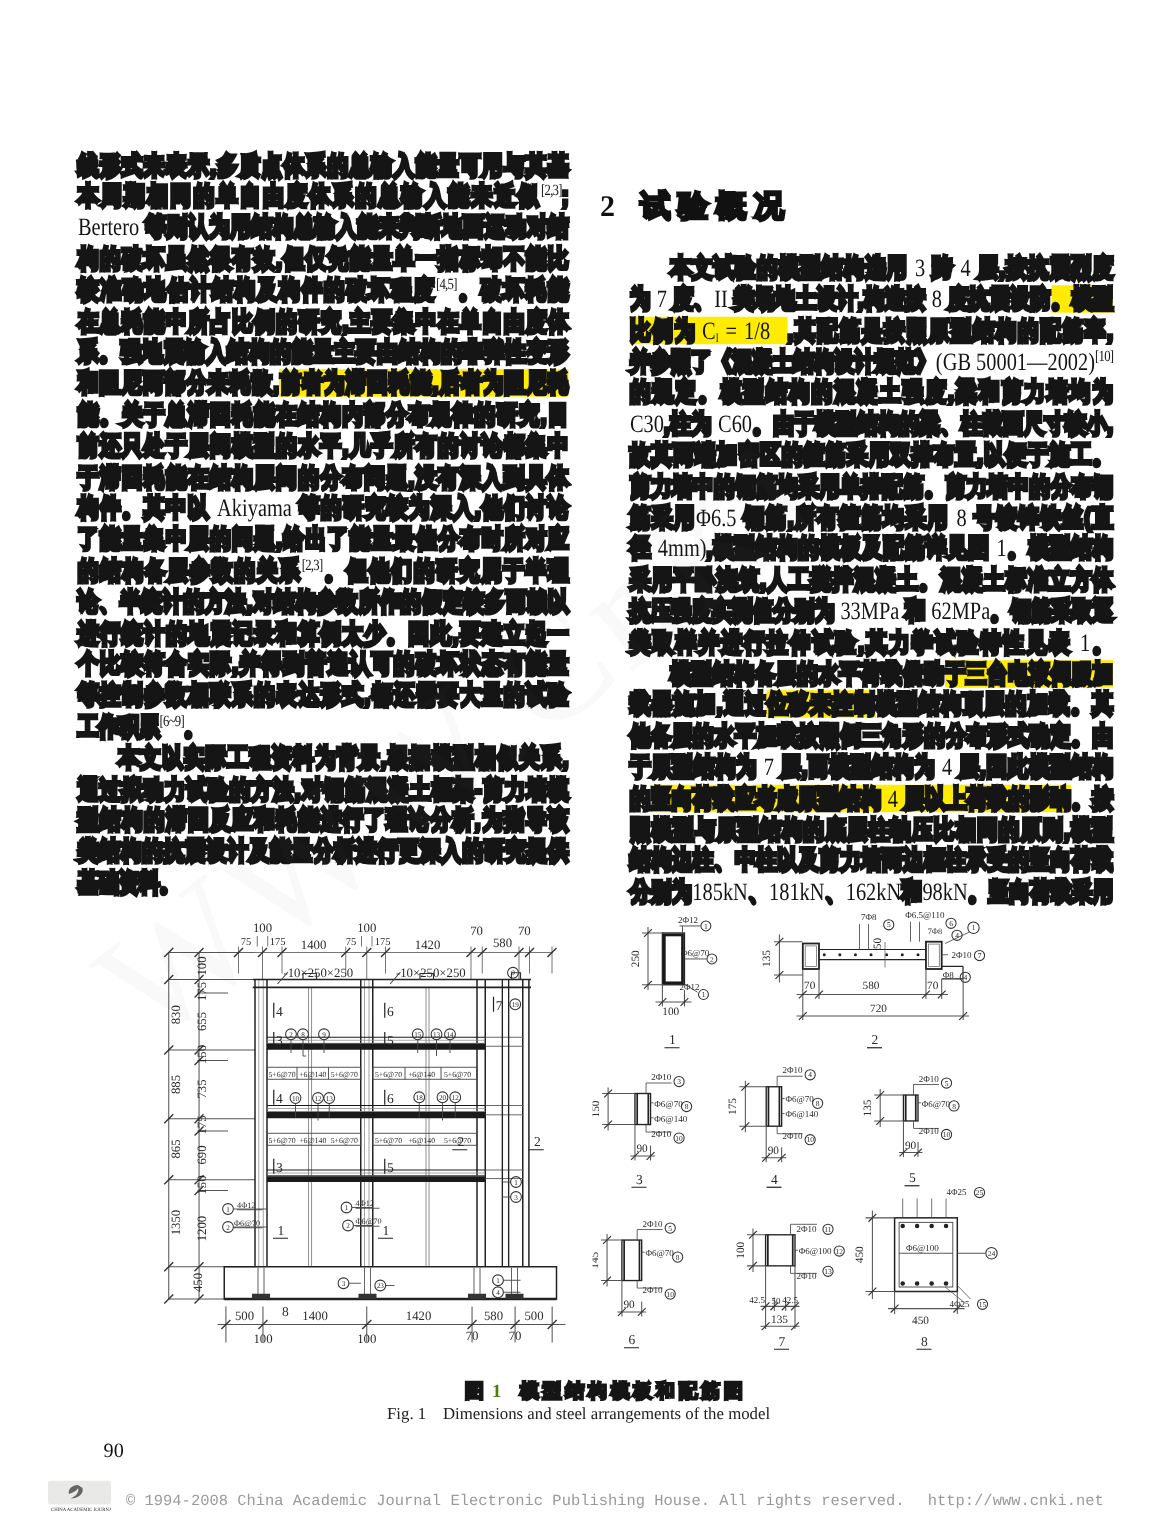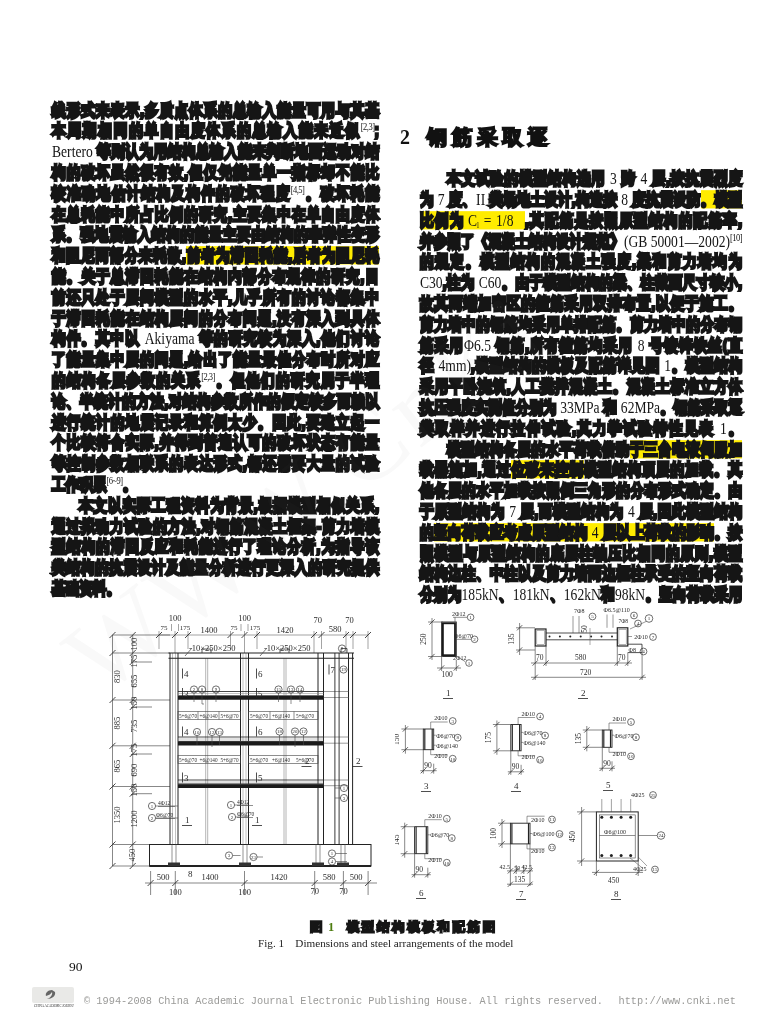--- a/index.html
+++ b/index.html
@@ -44,21 +44,21 @@
 <div class="ln">个比较符合实际,并得到普遍认可的破坏状态有能量</div>
 <div class="ln">等控制参数相联系的表达形式,都还需要大量的试验</div>
 <div class="ln sh">工作积累<sup>[6~9]</sup>。</div>
 <div class="ln" style="padding-left:27px;width:300px">本文以实际工程资料为背景,根据模型相似关系,</div>
 <div class="ln">通过拟动力试验的方法,对钢筋混凝土框架-剪力墙模</div>
 <div class="ln">型结构的滞回反应和耗能进行了理论分析,为指导该</div>
 <div class="ln">类结构的抗震设计及能量分析进行更深入的研究提供</div>
 <div class="ln sh">基础资料。</div>
 </div>
 
-<div class="h2" style="left:400px;top:123.5px"><i>2</i><span style="display:inline-block;width:17px"></span><span style="letter-spacing:5.2px">钢筋采取逐</span></div>
+<div class="h2" style="left:400px;top:123.5px"><i>2</i><span style="display:inline-block;width:17px"></span><span style="letter-spacing:5.2px">试验概况</span></div>
 
 <div class="col" style="left:420px;top:169.2px;width:322px">
 <div class="ln" style="padding-left:27px;width:295px">本文试验的模型结构选用 <i>3</i> 跨 <i>4</i> 层,按抗震烈度</div>
 <div class="ln">为 <i>7</i> 度、<i>II</i> 类场地土设计,构造按 <i>8</i> 度抗震设防<span class="hl">。模型</span></div>
 <div class="ln"><span class="hl" style="padding-right:7px">比例为 <i>C<sub style="font-size:7px;vertical-align:baseline;position:relative;top:2px;line-height:0">l</sub> = 1/8 </i></span>,其配筋是按照原型结构的配筋率,</div>
 <div class="ln">并参照了《混凝土结构设计规范》<i>(GB 50001—2002)</i><sup>[10]</sup></div>
 <div class="ln">的规定。模型结构的混凝土强度,梁和剪力墙均为</div>
 <div class="ln"><i>C30</i>,柱为 <i>C60</i>。由于模型结构的梁、柱截面尺寸较小,</div>
 <div class="ln">故其两端加密区的箍筋采用双排布置,以便于施工。</div>
 <div class="ln">剪力墙中的钢筋均采用单排配筋。剪力墙中的分布钢</div>

